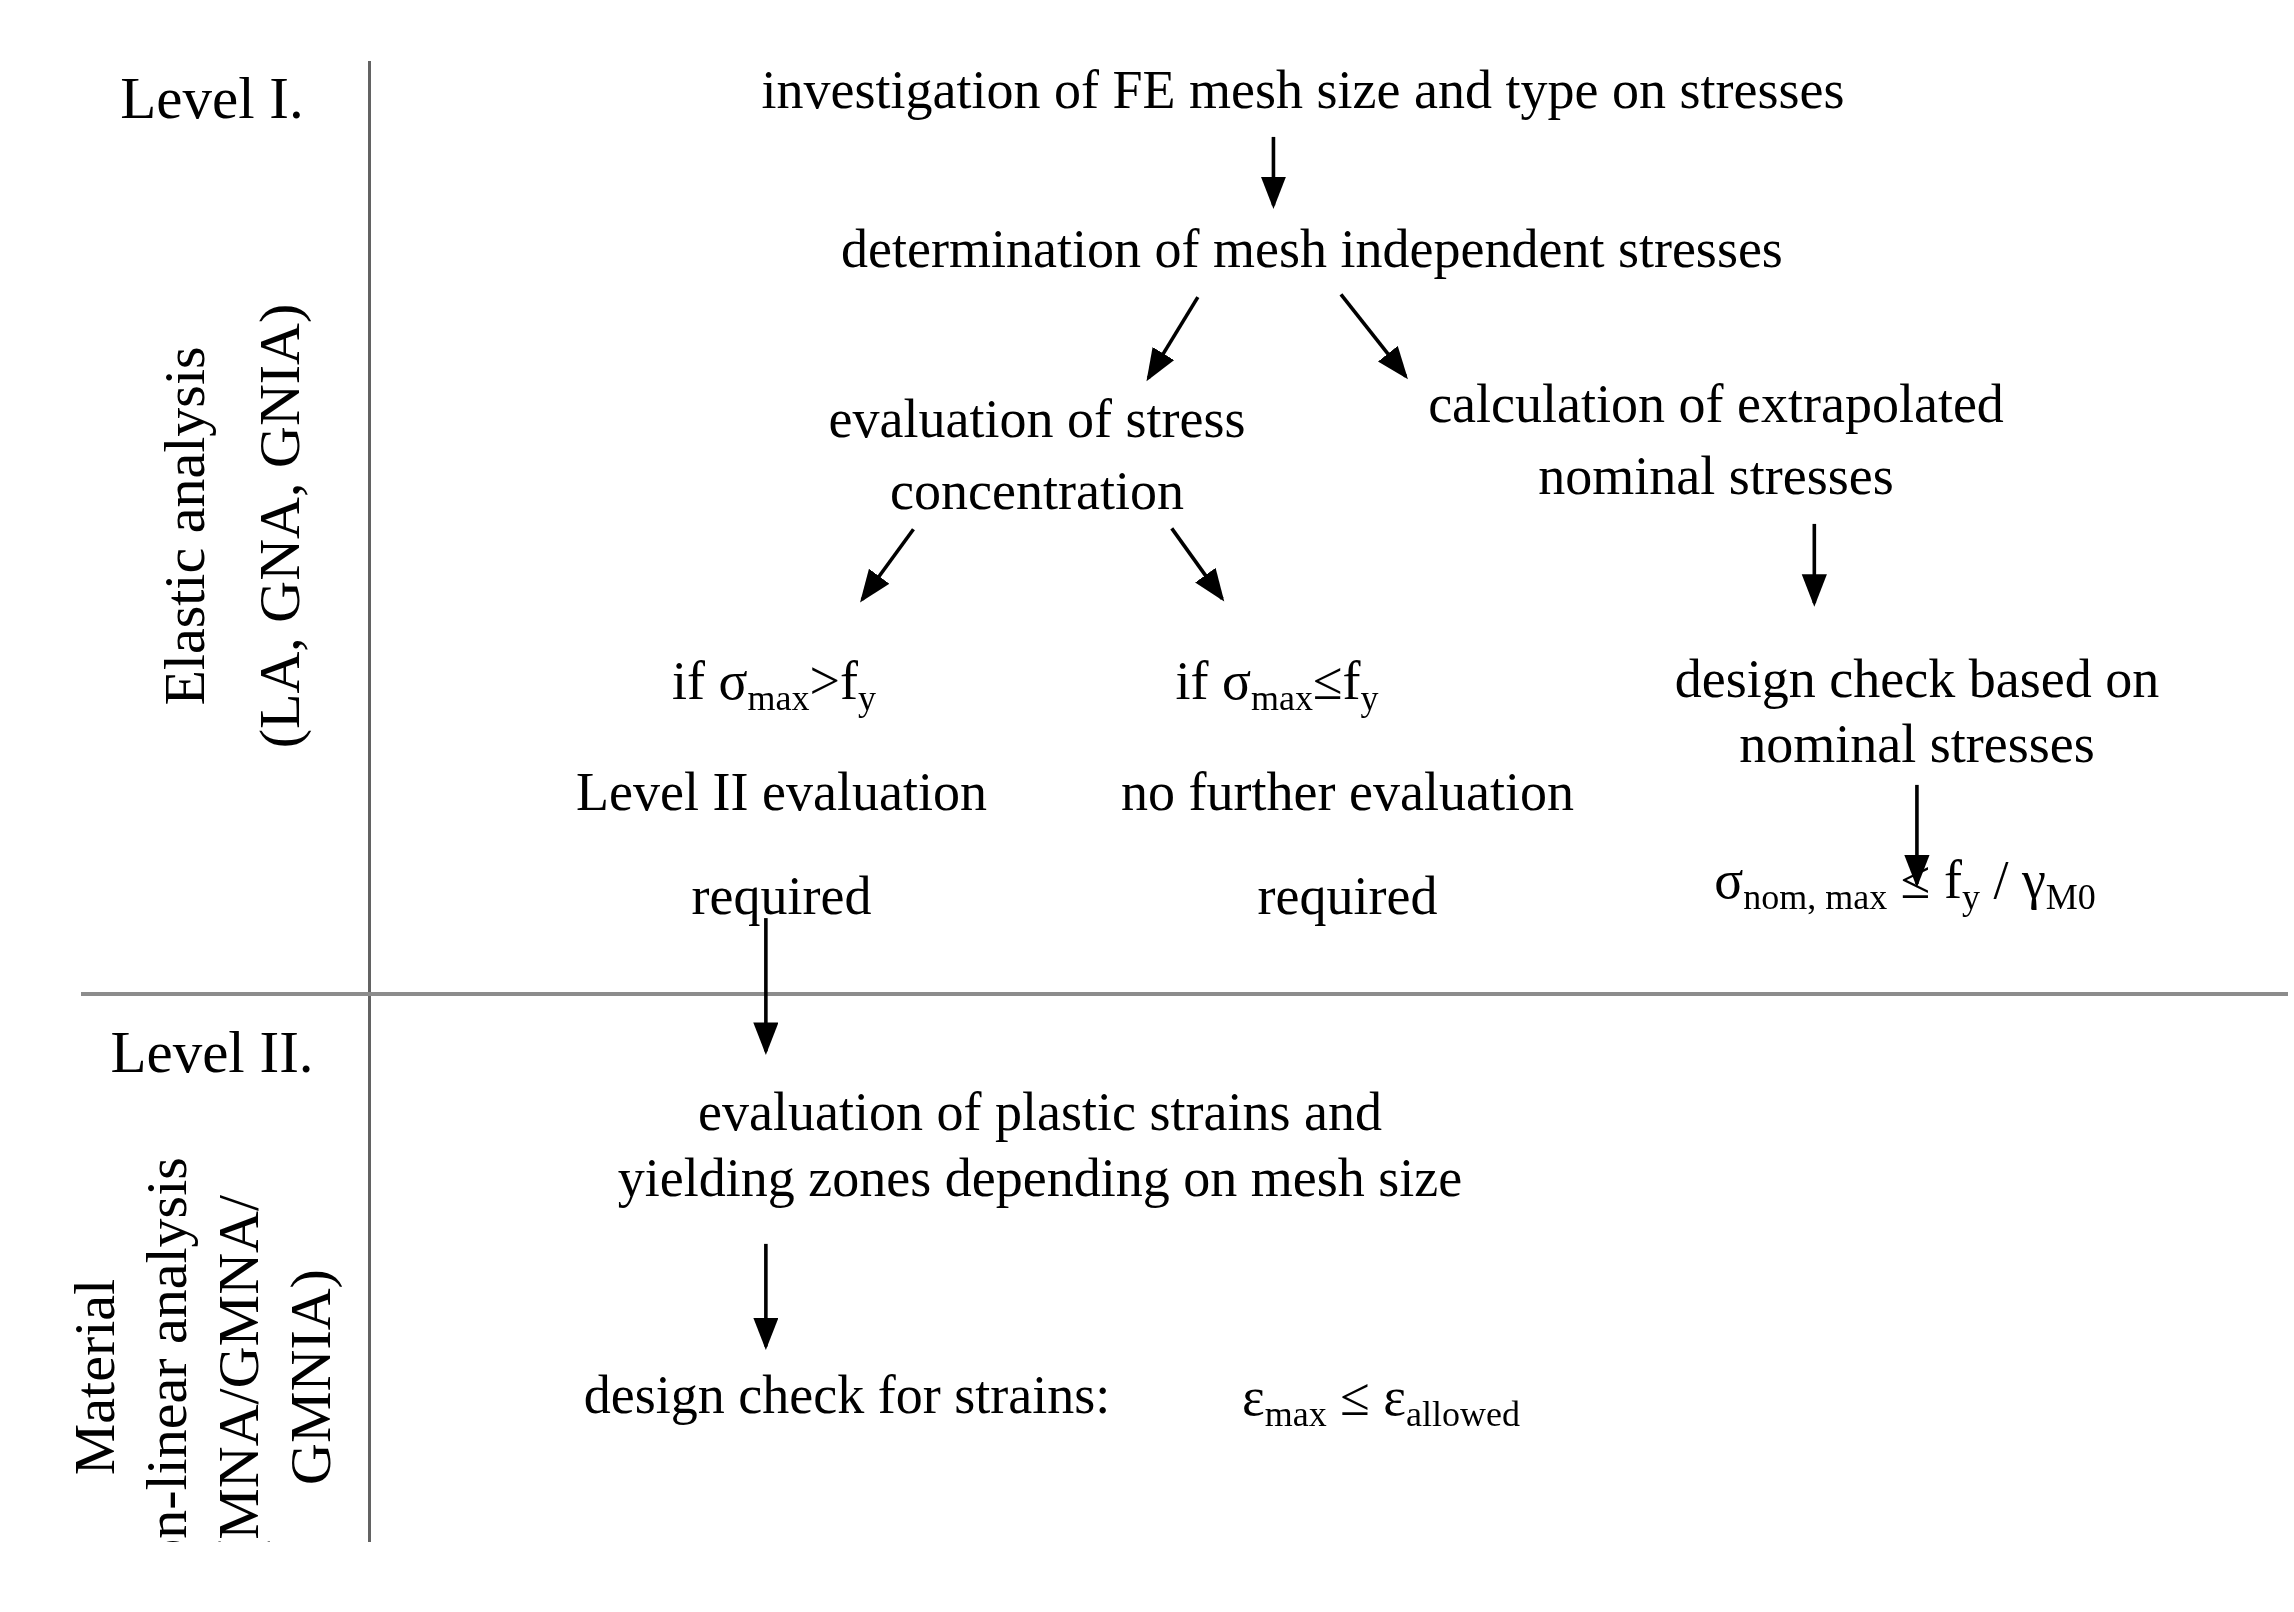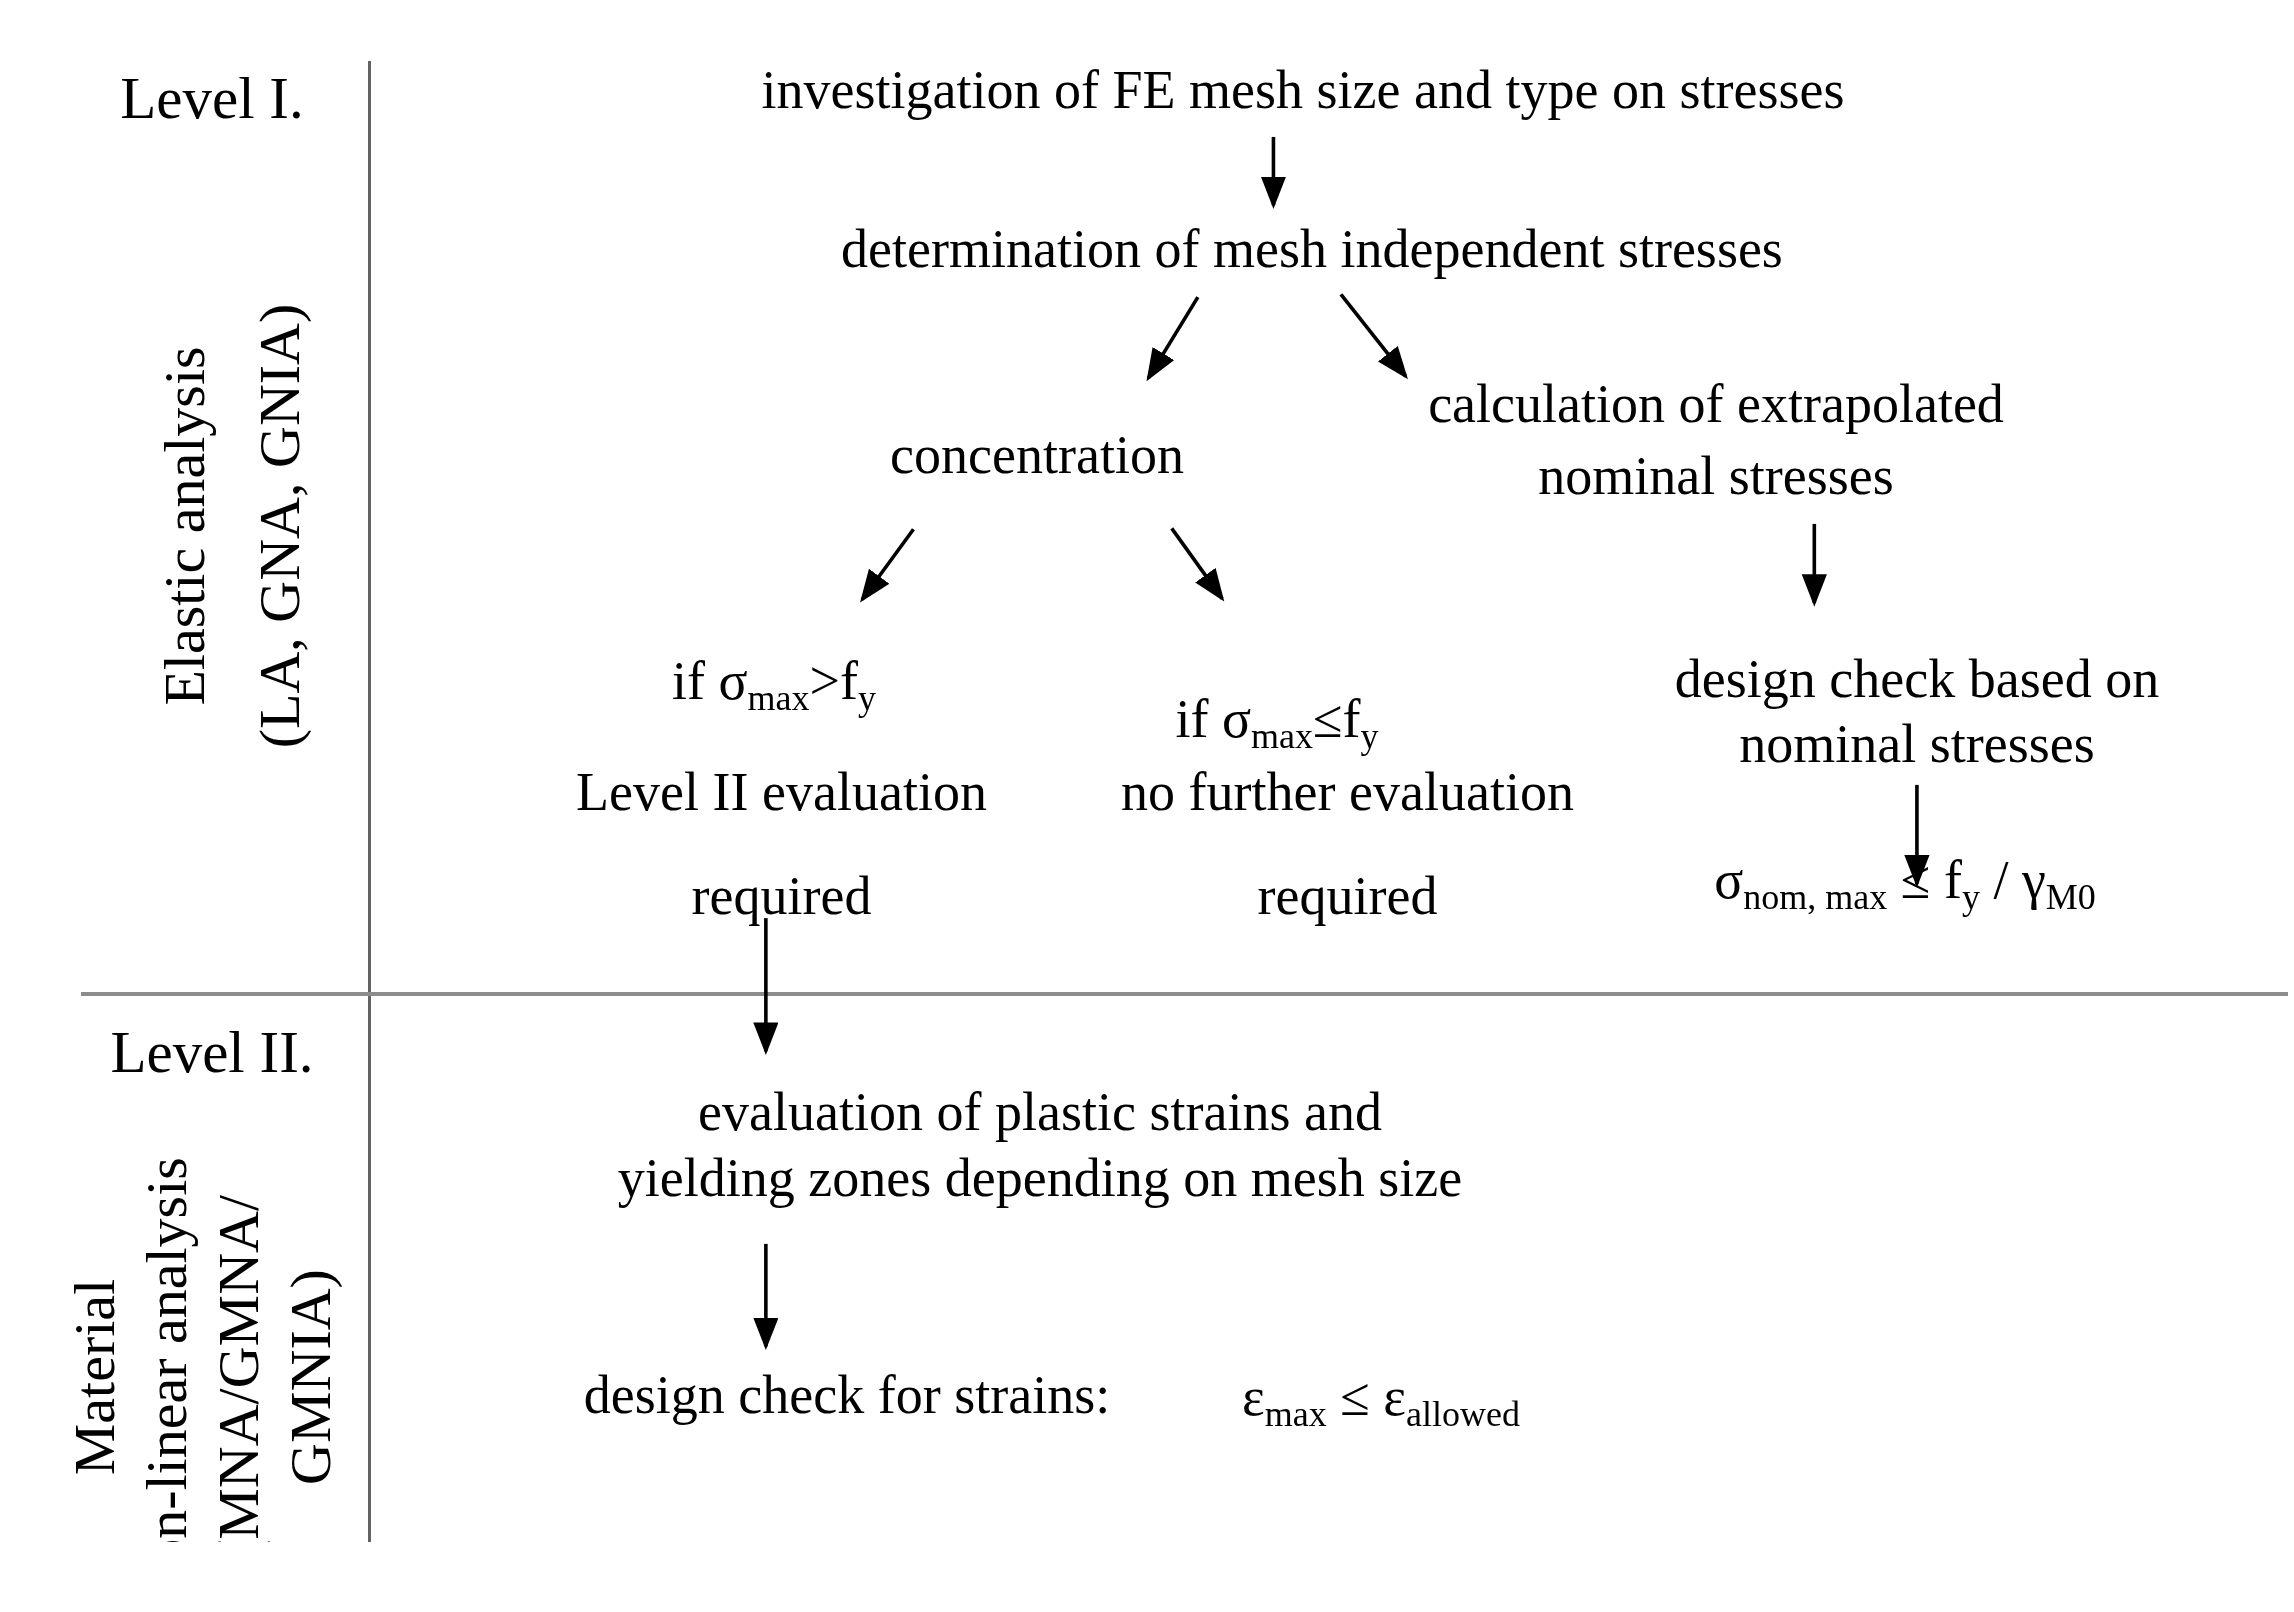--- a/index.html
+++ b/index.html
@@ -95,33 +95,34 @@
   <div class="node row-label" style="left:212px;top:99px;">Level I.</div>
   <div class="node rot" style="left:232px;top:526px;">
     <span class="ln">Elastic analysis</span>
     <span class="ln">(LA, GNA, GNIA)</span>
   </div>
 
   <div class="node" style="left:1303px;top:90px;">investigation of FE mesh size and type on stresses</div>
   <div class="node" style="left:1312px;top:249px;">determination of mesh independent stresses</div>
 
   <div class="node lh80" style="left:1037px;top:455px;">
+    <span class="ln">evaluation of stress</span>
     <span class="ln">concentration</span>
   </div>
 
   <div class="node lh80" style="left:1716px;top:440px;">
     <span class="ln">calculation of extrapolated</span>
     <span class="ln">nominal stresses</span>
   </div>
 
   <div class="node" style="left:774px;top:681px;text-align:right;">
     <span>if σ</span><sub>max</sub><span>&gt;f</span><sub>y</sub>
   </div>
 
-  <div class="node" style="left:1277px;top:681px;margin-top:38px;">
+  <div class="node" style="left:1277px;top:681px;">
     <span>if σ</span><sub>max</sub><span>≤f</span><sub>y</sub>
   </div>
 
   <div class="node lh115" style="left:764px;top:844px;">
     <span class="ln">Level II evaluation</span>
     <span class="ln">required</span>
   </div>
 
   <div class="node lh115" style="left:1330px;top:844px;">
     <span class="ln">no further evaluation</span>

